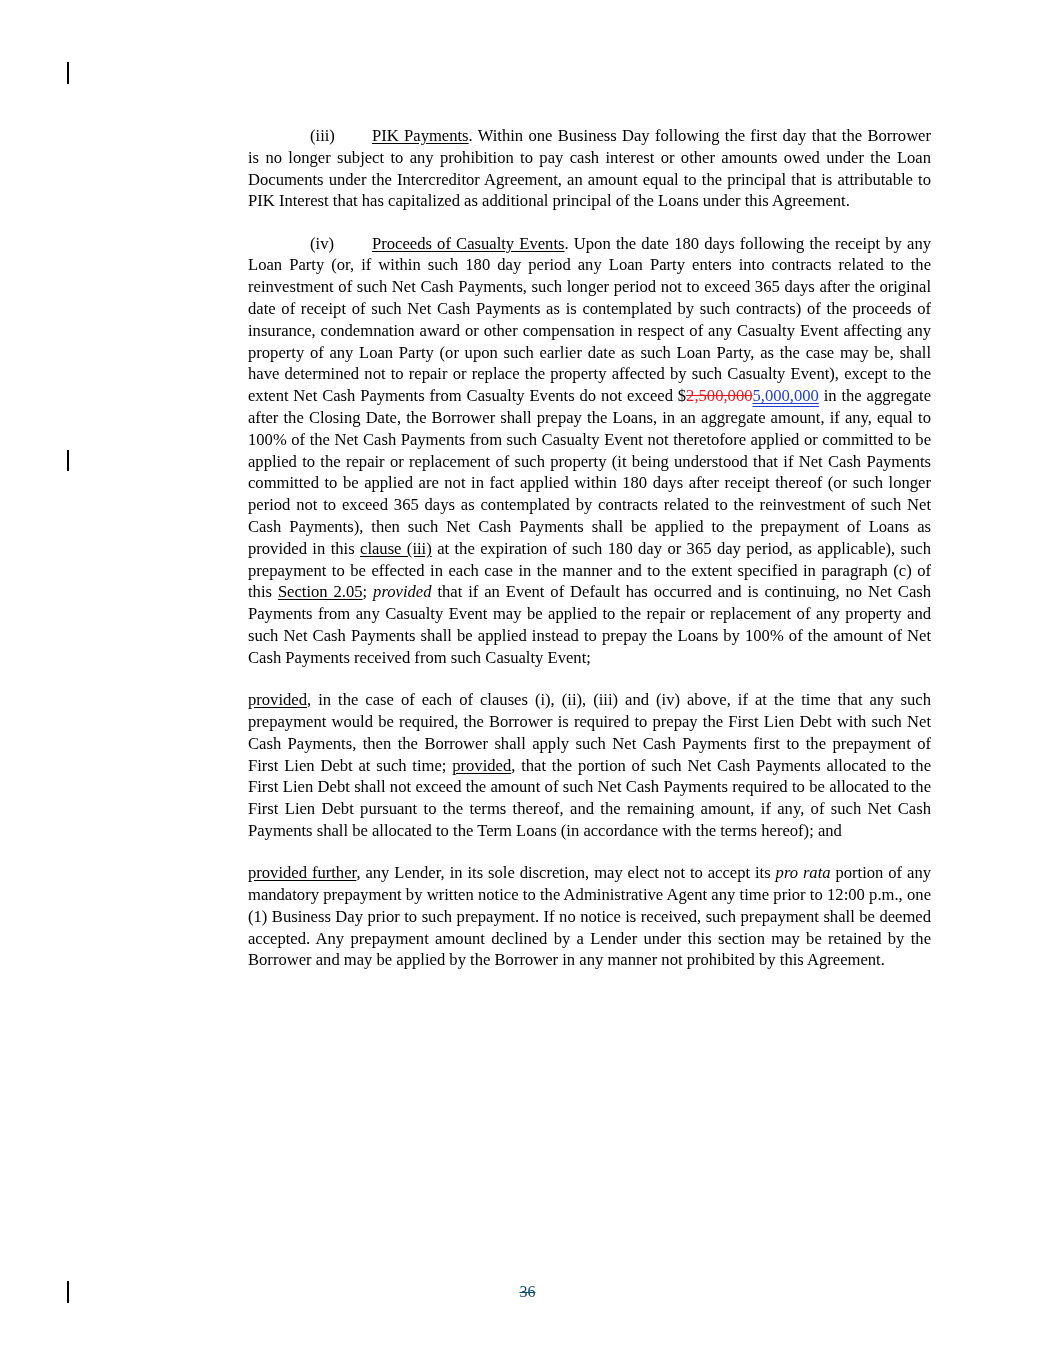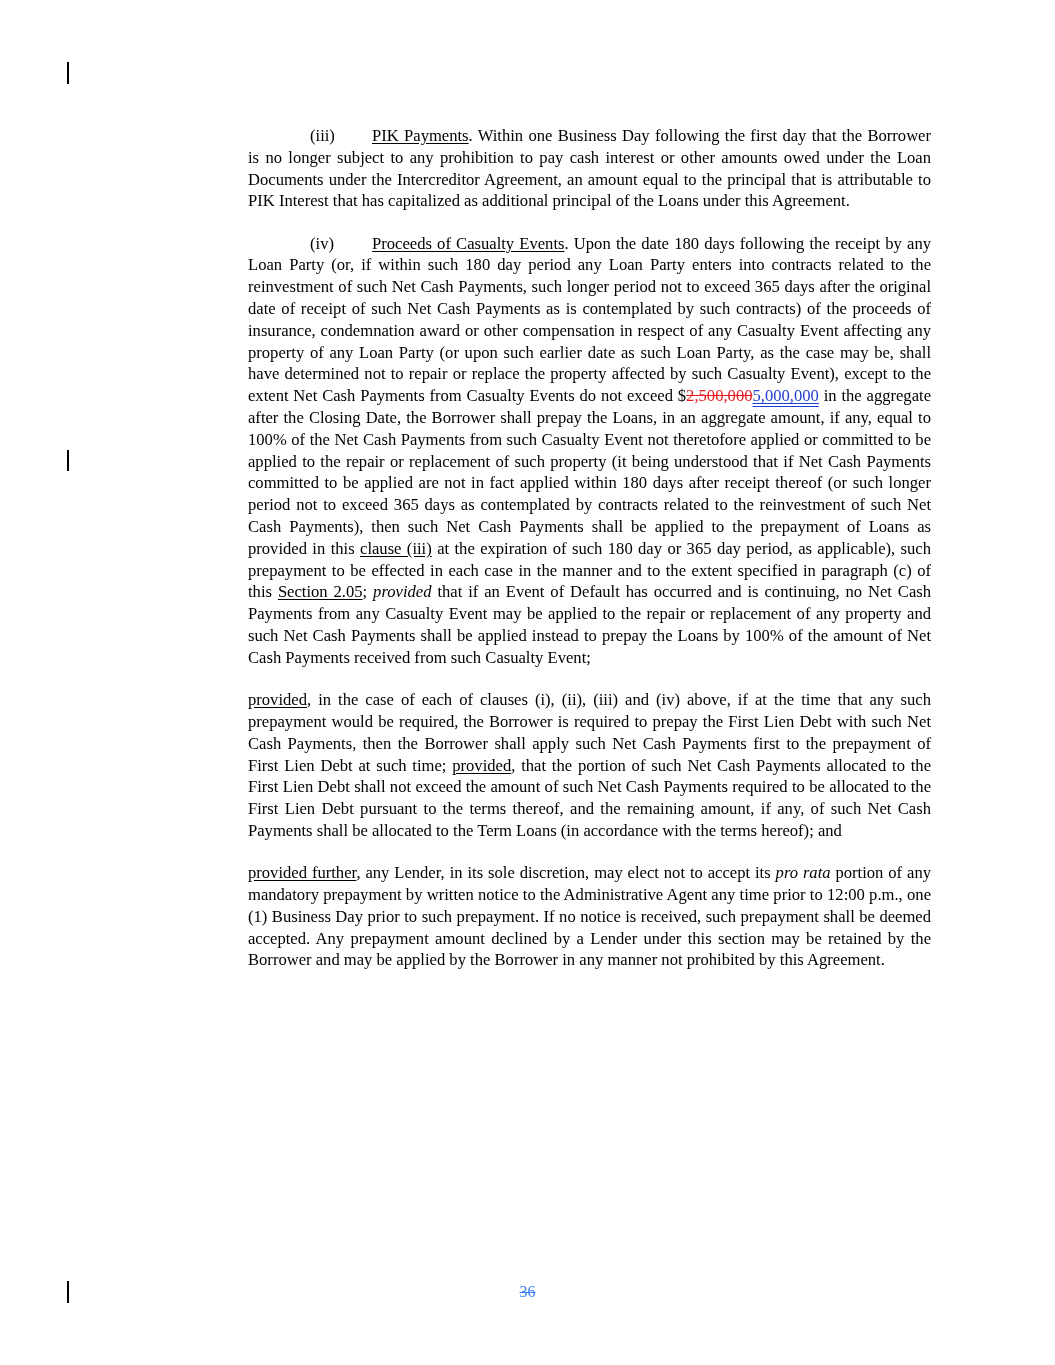--- a/index.html
+++ b/index.html
@@ -40,13 +40,13 @@
   <p class="para indent"><span class="lead">(iii)</span><span class="u">PIK Payments</span><span>.  Within one Business Day following the first day that the Borrower is no longer subject to any prohibition to pay cash interest or other amounts owed under the Loan Documents under the Intercreditor Agreement, an amount equal to the principal that is attributable to PIK Interest that has capitalized as additional principal of the Loans under this Agreement.</span></p>
 
   <p class="para indent"><span class="lead">(iv)</span><span class="u">Proceeds of Casualty Events</span><span>.  Upon the date 180 days following the receipt by any Loan Party (or, if within such 180 day period any Loan Party enters into contracts related to the reinvestment of such Net Cash Payments, such longer period not to exceed 365 days after the original date of receipt of such Net Cash Payments as is contemplated by such contracts) of the proceeds of insurance, condemnation award or other compensation in respect of any Casualty Event affecting any property of any Loan Party (or upon such earlier date as such Loan Party, as the case may be, shall have determined not to repair or replace the property affected by such Casualty Event), except to the extent Net Cash Payments from Casualty Events do not exceed $</span><span class="del" style="color: rgb(232, 25, 31);">2,500,000</span><span class="ins" style="color: rgb(31, 62, 212);">5,000,000</span><span> in the aggregate after the Closing Date, the Borrower shall prepay the Loans, in an aggregate amount, if any, equal to 100% of the Net Cash Payments from such Casualty Event not theretofore applied or committed to be applied to the repair or replacement of such property (it being understood that if Net Cash Payments committed to be applied are not in fact applied within 180 days after receipt thereof (or such longer period not to exceed 365 days as contemplated by contracts related to the reinvestment of such Net Cash Payments), then such Net Cash Payments shall be applied to the prepayment of Loans as provided in this </span><span class="u">clause (iii)</span><span> at the expiration of such 180 day or 365 day period, as applicable), such prepayment to be effected in each case in the manner and to the extent specified in paragraph (c) of this </span><span class="u">Section 2.05</span><span>; </span><span class="i">provided</span><span> that if an Event of Default has occurred and is continuing, no Net Cash Payments from any Casualty Event may be applied to the repair or replacement of any property and such Net Cash Payments shall be applied instead to prepay the Loans by 100% of the amount of Net Cash Payments received from such Casualty Event;</span></p>
 
   <p class="para"><span class="u">provided</span><span>, in the case of each of clauses (i), (ii), (iii) and (iv) above, if at the time that any such prepayment would be required, the Borrower is required to prepay the First Lien Debt with such Net Cash Payments, then the Borrower shall apply such Net Cash Payments first to the prepayment of First Lien Debt at such time; </span><span class="u">provided</span><span>, that the portion of such Net Cash Payments allocated to the First Lien Debt shall not exceed the amount of such Net Cash Payments required to be allocated to the First Lien Debt pursuant to the terms thereof, and the remaining amount, if any, of such Net Cash Payments shall be allocated to the Term Loans (in accordance with the terms hereof); and</span></p>
 
   <p class="para"><span class="u">provided further</span><span>, any Lender, in its sole discretion, may elect not to accept its </span><span class="i">pro rata</span><span> portion of any mandatory prepayment by written notice to the Administrative Agent any time prior to 12:00 p.m., one (1) Business Day prior to such prepayment.  If no notice is received, such prepayment shall be deemed accepted.  Any prepayment amount declined by a Lender under this section may be retained by the Borrower and may be applied by the Borrower in any manner not prohibited by this Agreement.</span></p>
 
 </div>
 
-<div class="page-number" style="color: #3b82f6;">36</div>
+<div class="page-number" style="color: #0c4a6e;">36</div>
 
 </body></html>

